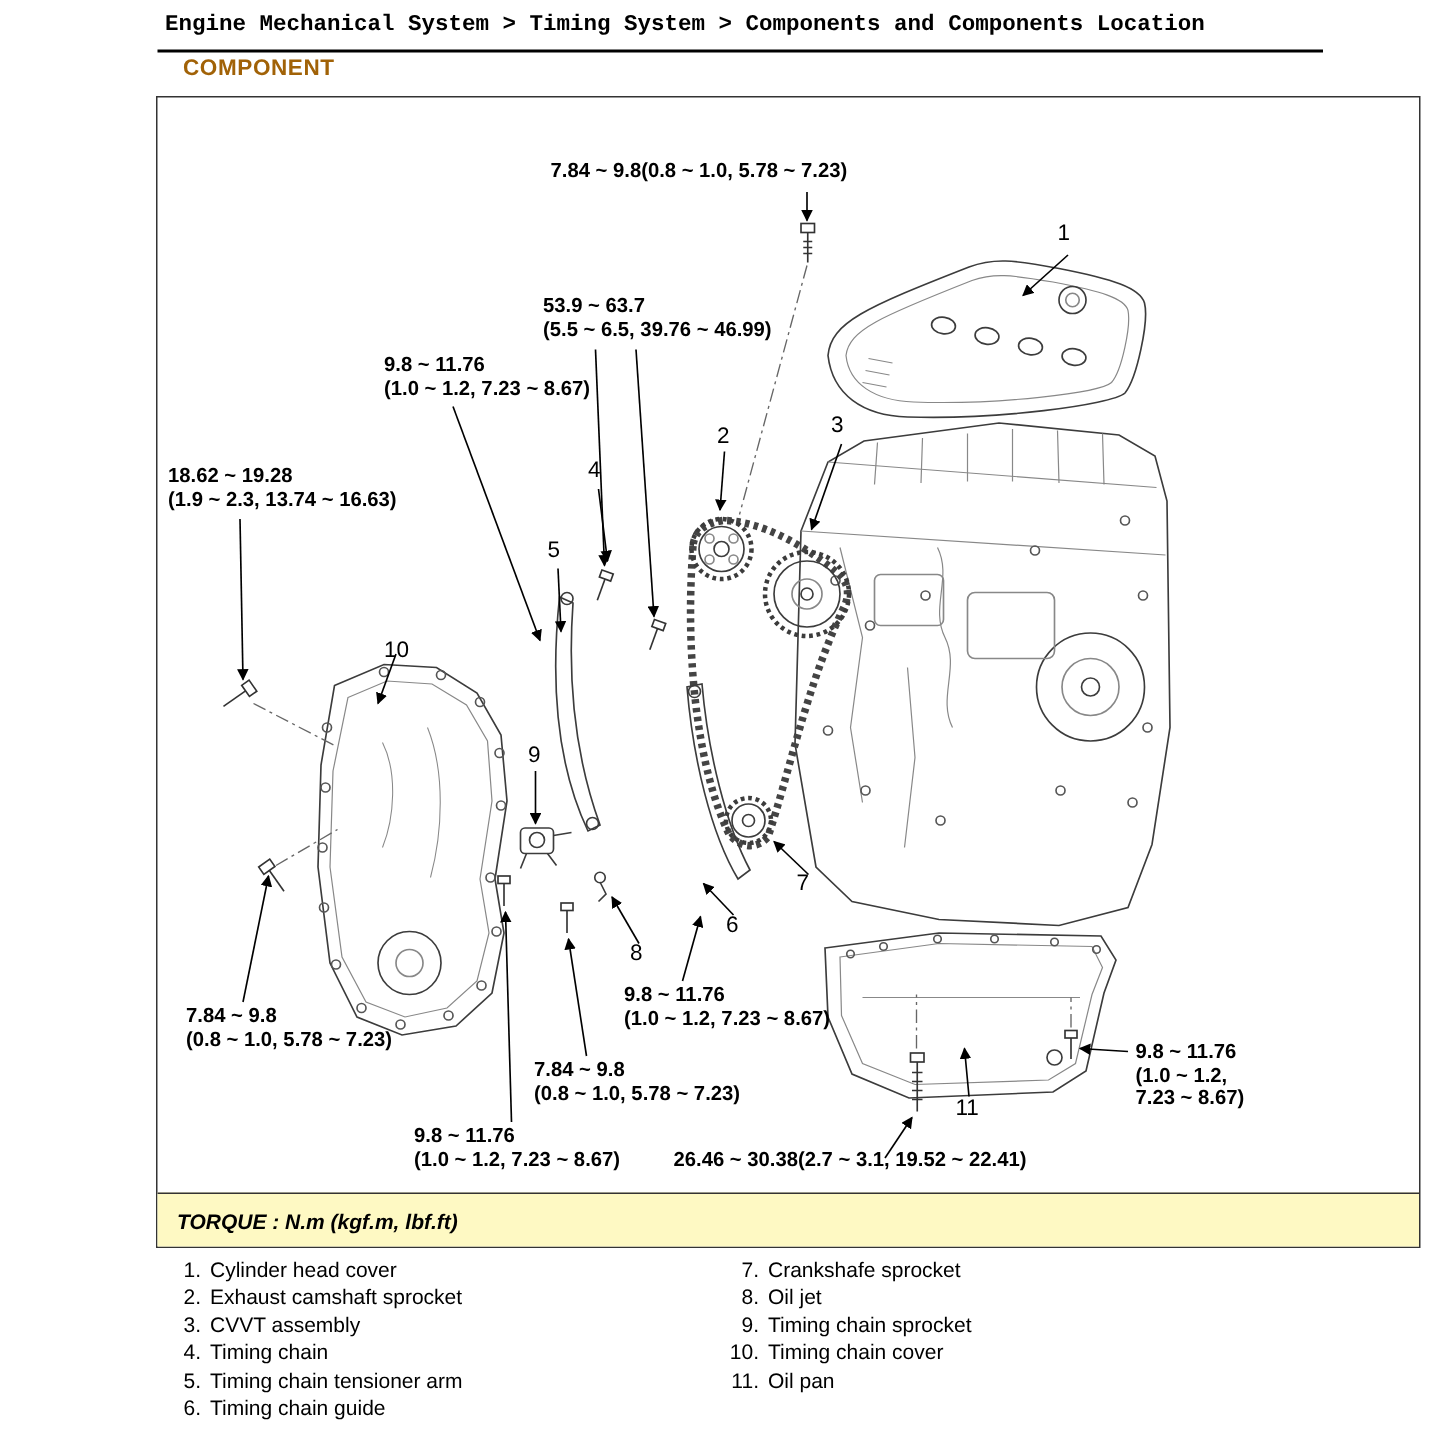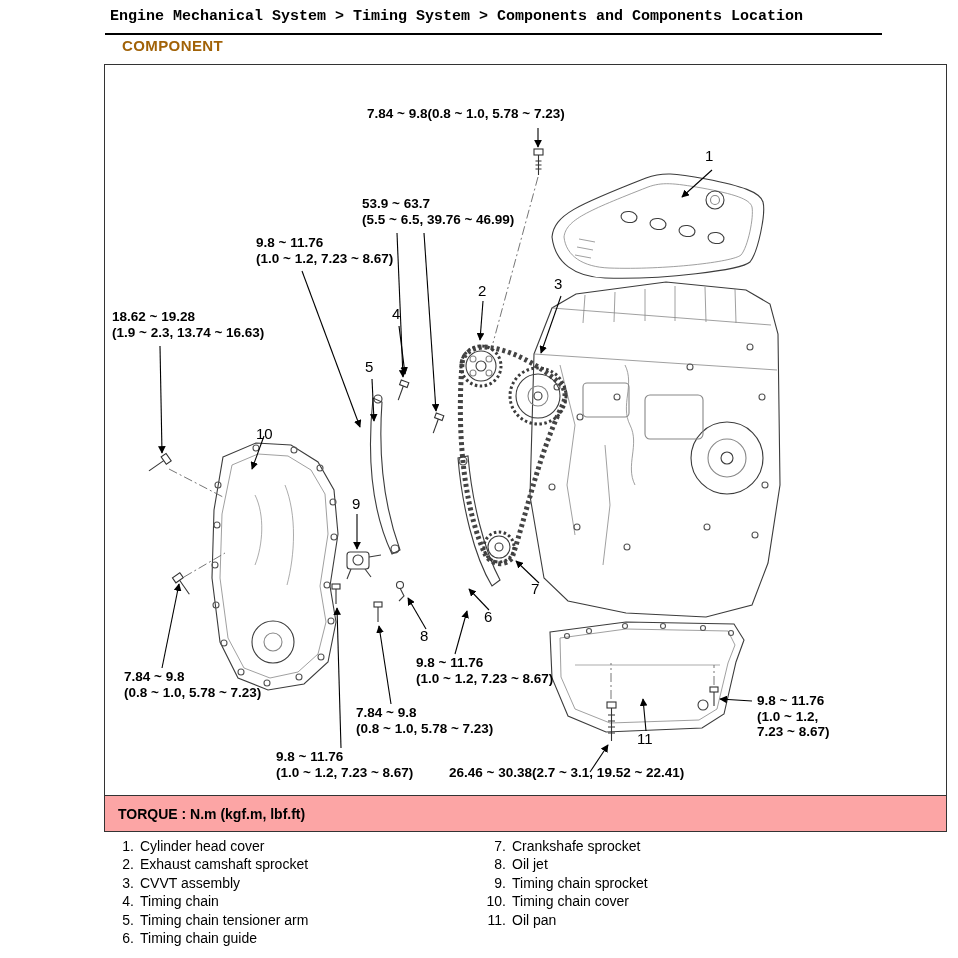--- a/index.html
+++ b/index.html
@@ -11,21 +11,21 @@
   .section-title{position:absolute;left:122px;top:37px;font-size:15px;font-weight:bold;
     color:#a16207;letter-spacing:.4px;}
 
   .diagram-box{position:absolute;left:104px;top:64px;width:841px;height:766px;border:1px solid #333;box-sizing:content-box;background:#fff;}
   .art{position:absolute;left:0;top:0;}
 
   .callout{position:absolute;font-size:13.5px;font-weight:bold;line-height:15.5px;white-space:nowrap;}
   .partnum{position:absolute;font-size:15px;line-height:15px;}
 
   .torque-note{position:absolute;left:0;bottom:0;width:100%;height:36px;border-top:1px solid #333;
-    box-sizing:border-box;padding:10px 0 0 13px;font-size:14px;font-weight:bold;background:#fca5a5;}
+    box-sizing:border-box;padding:10px 0 0 13px;font-size:14px;font-weight:bold;background:#fef9c3;font-style:italic;}
 
   .legend-col{position:absolute;font-size:14px;line-height:18.4px;}
   .legend-col.left{left:110px;top:837px;}
   .legend-col.right{left:482px;top:837px;}
   .legend-row{display:flex;}
   .legend-row .num{width:24px;text-align:right;flex:0 0 auto;}
   .legend-row .txt{margin-left:6px;white-space:nowrap;}
 </style>
 </head>
 <body>

